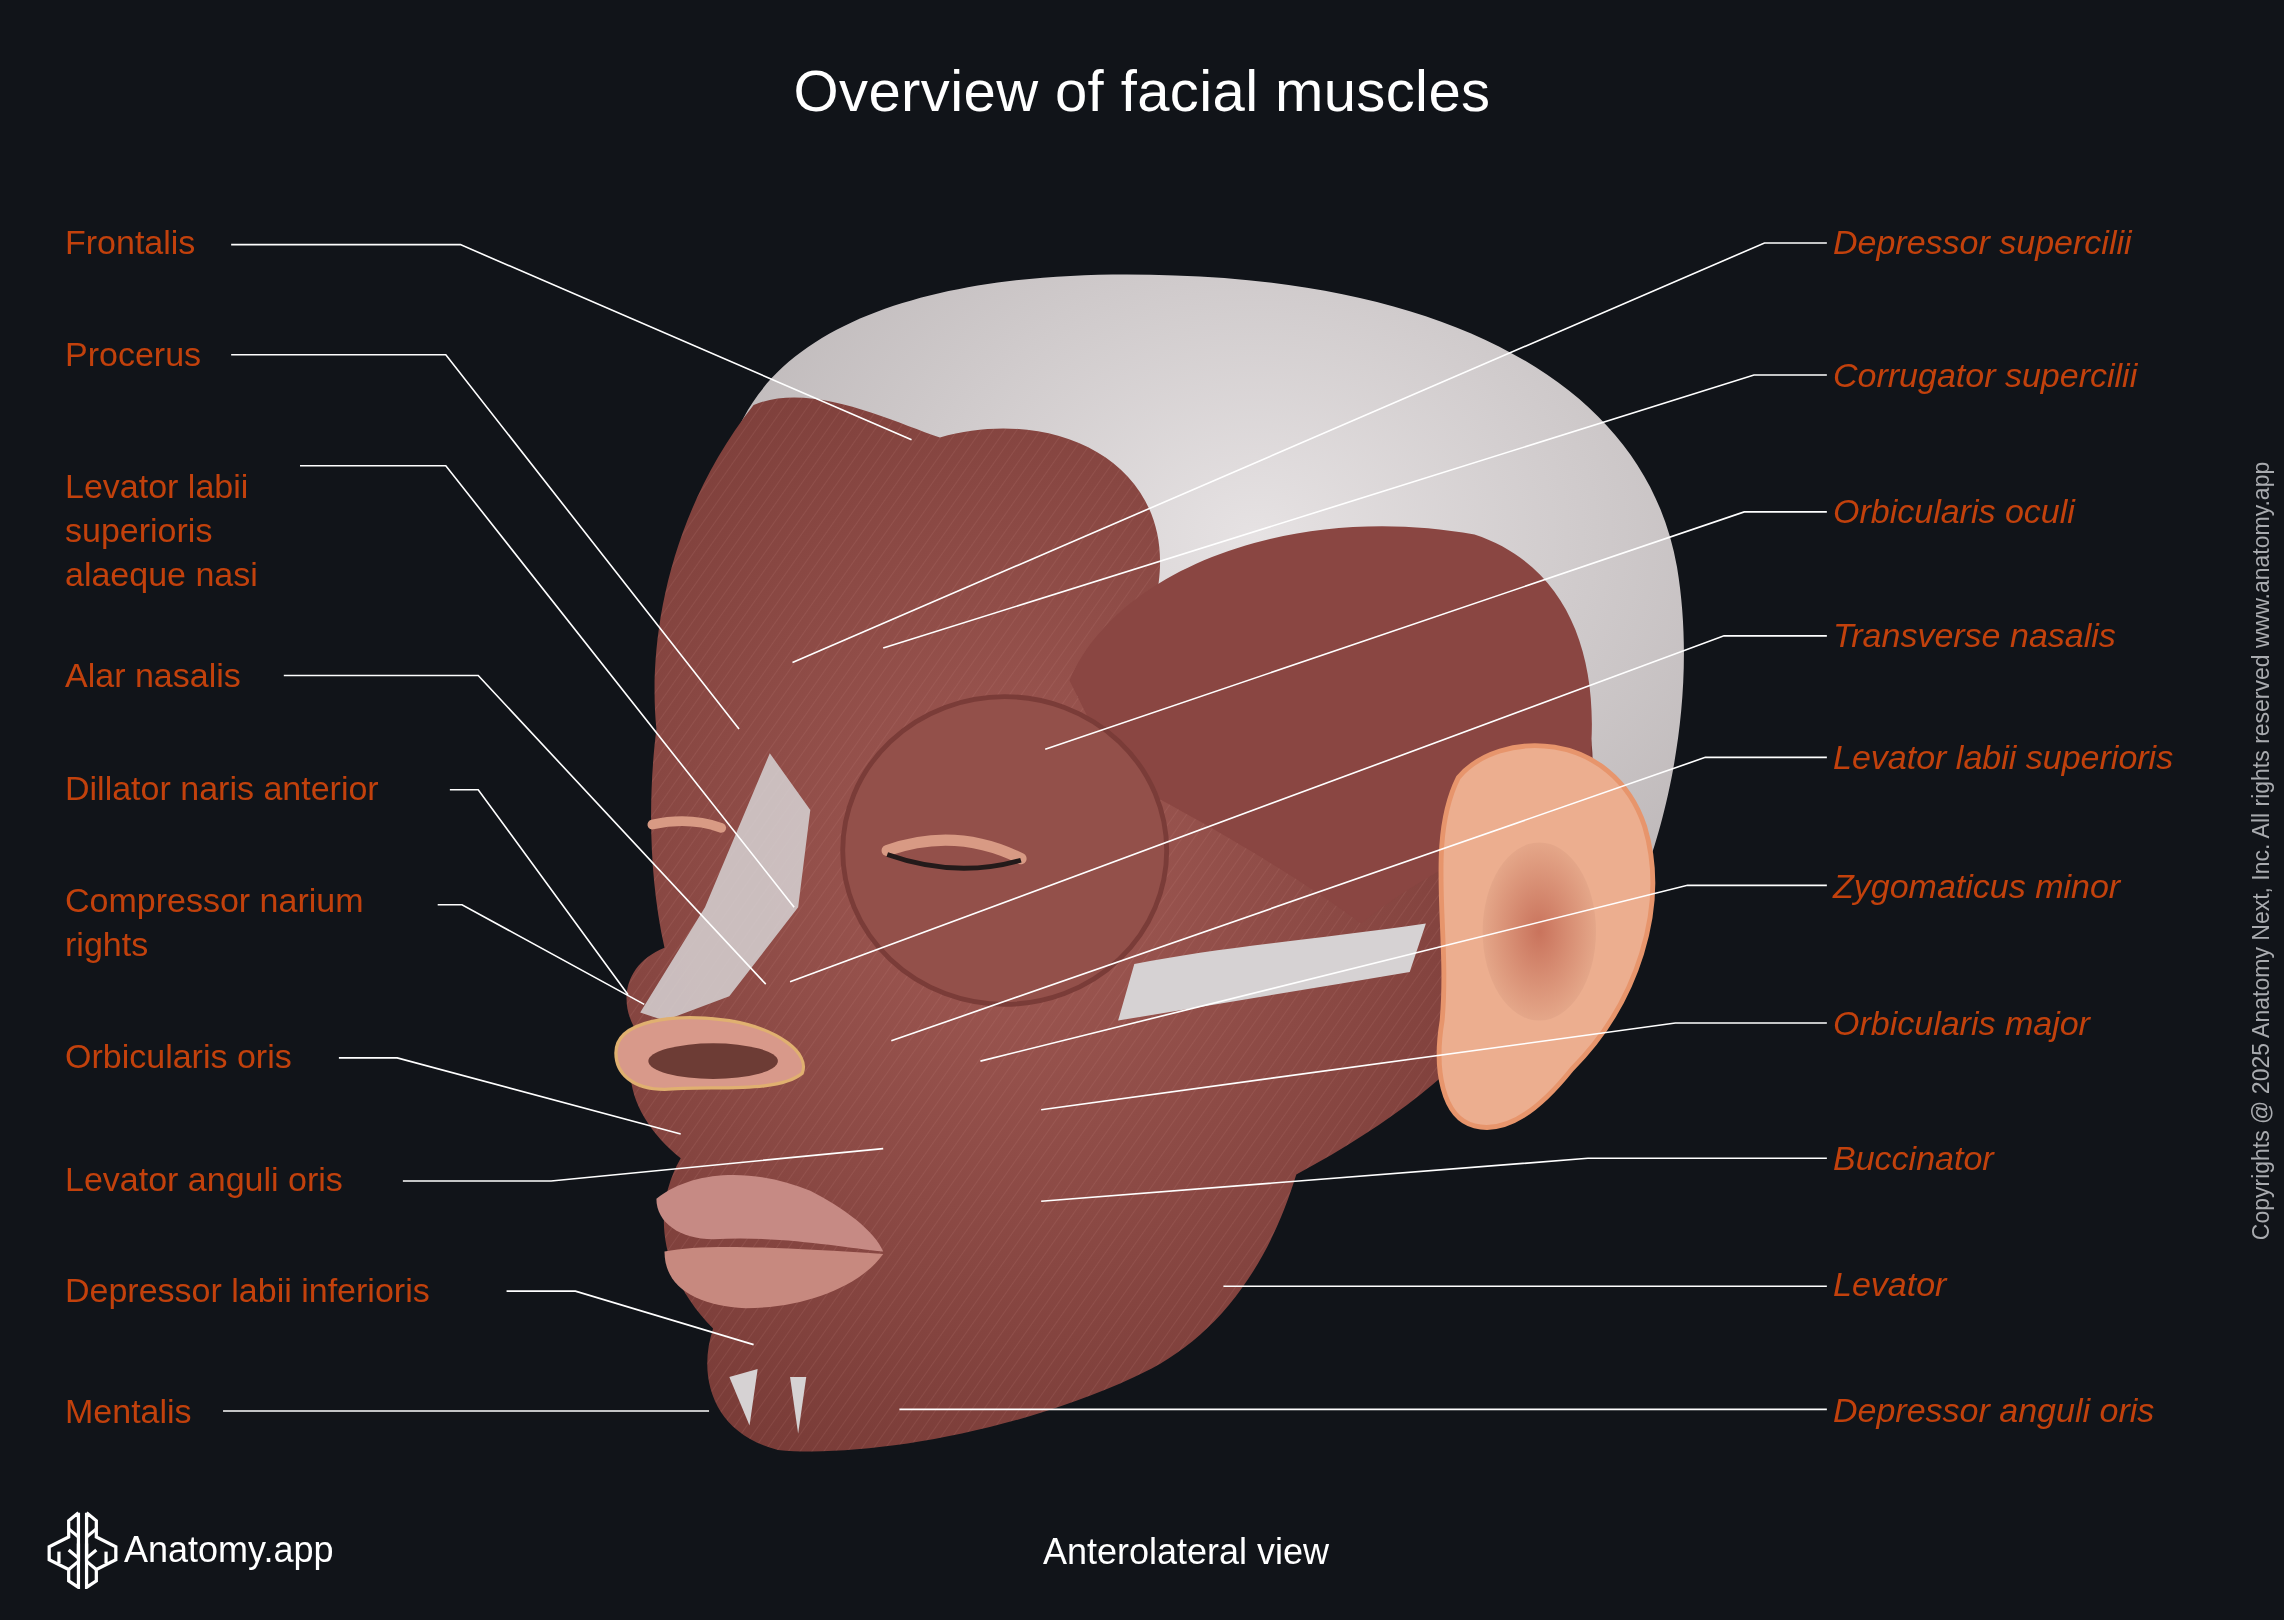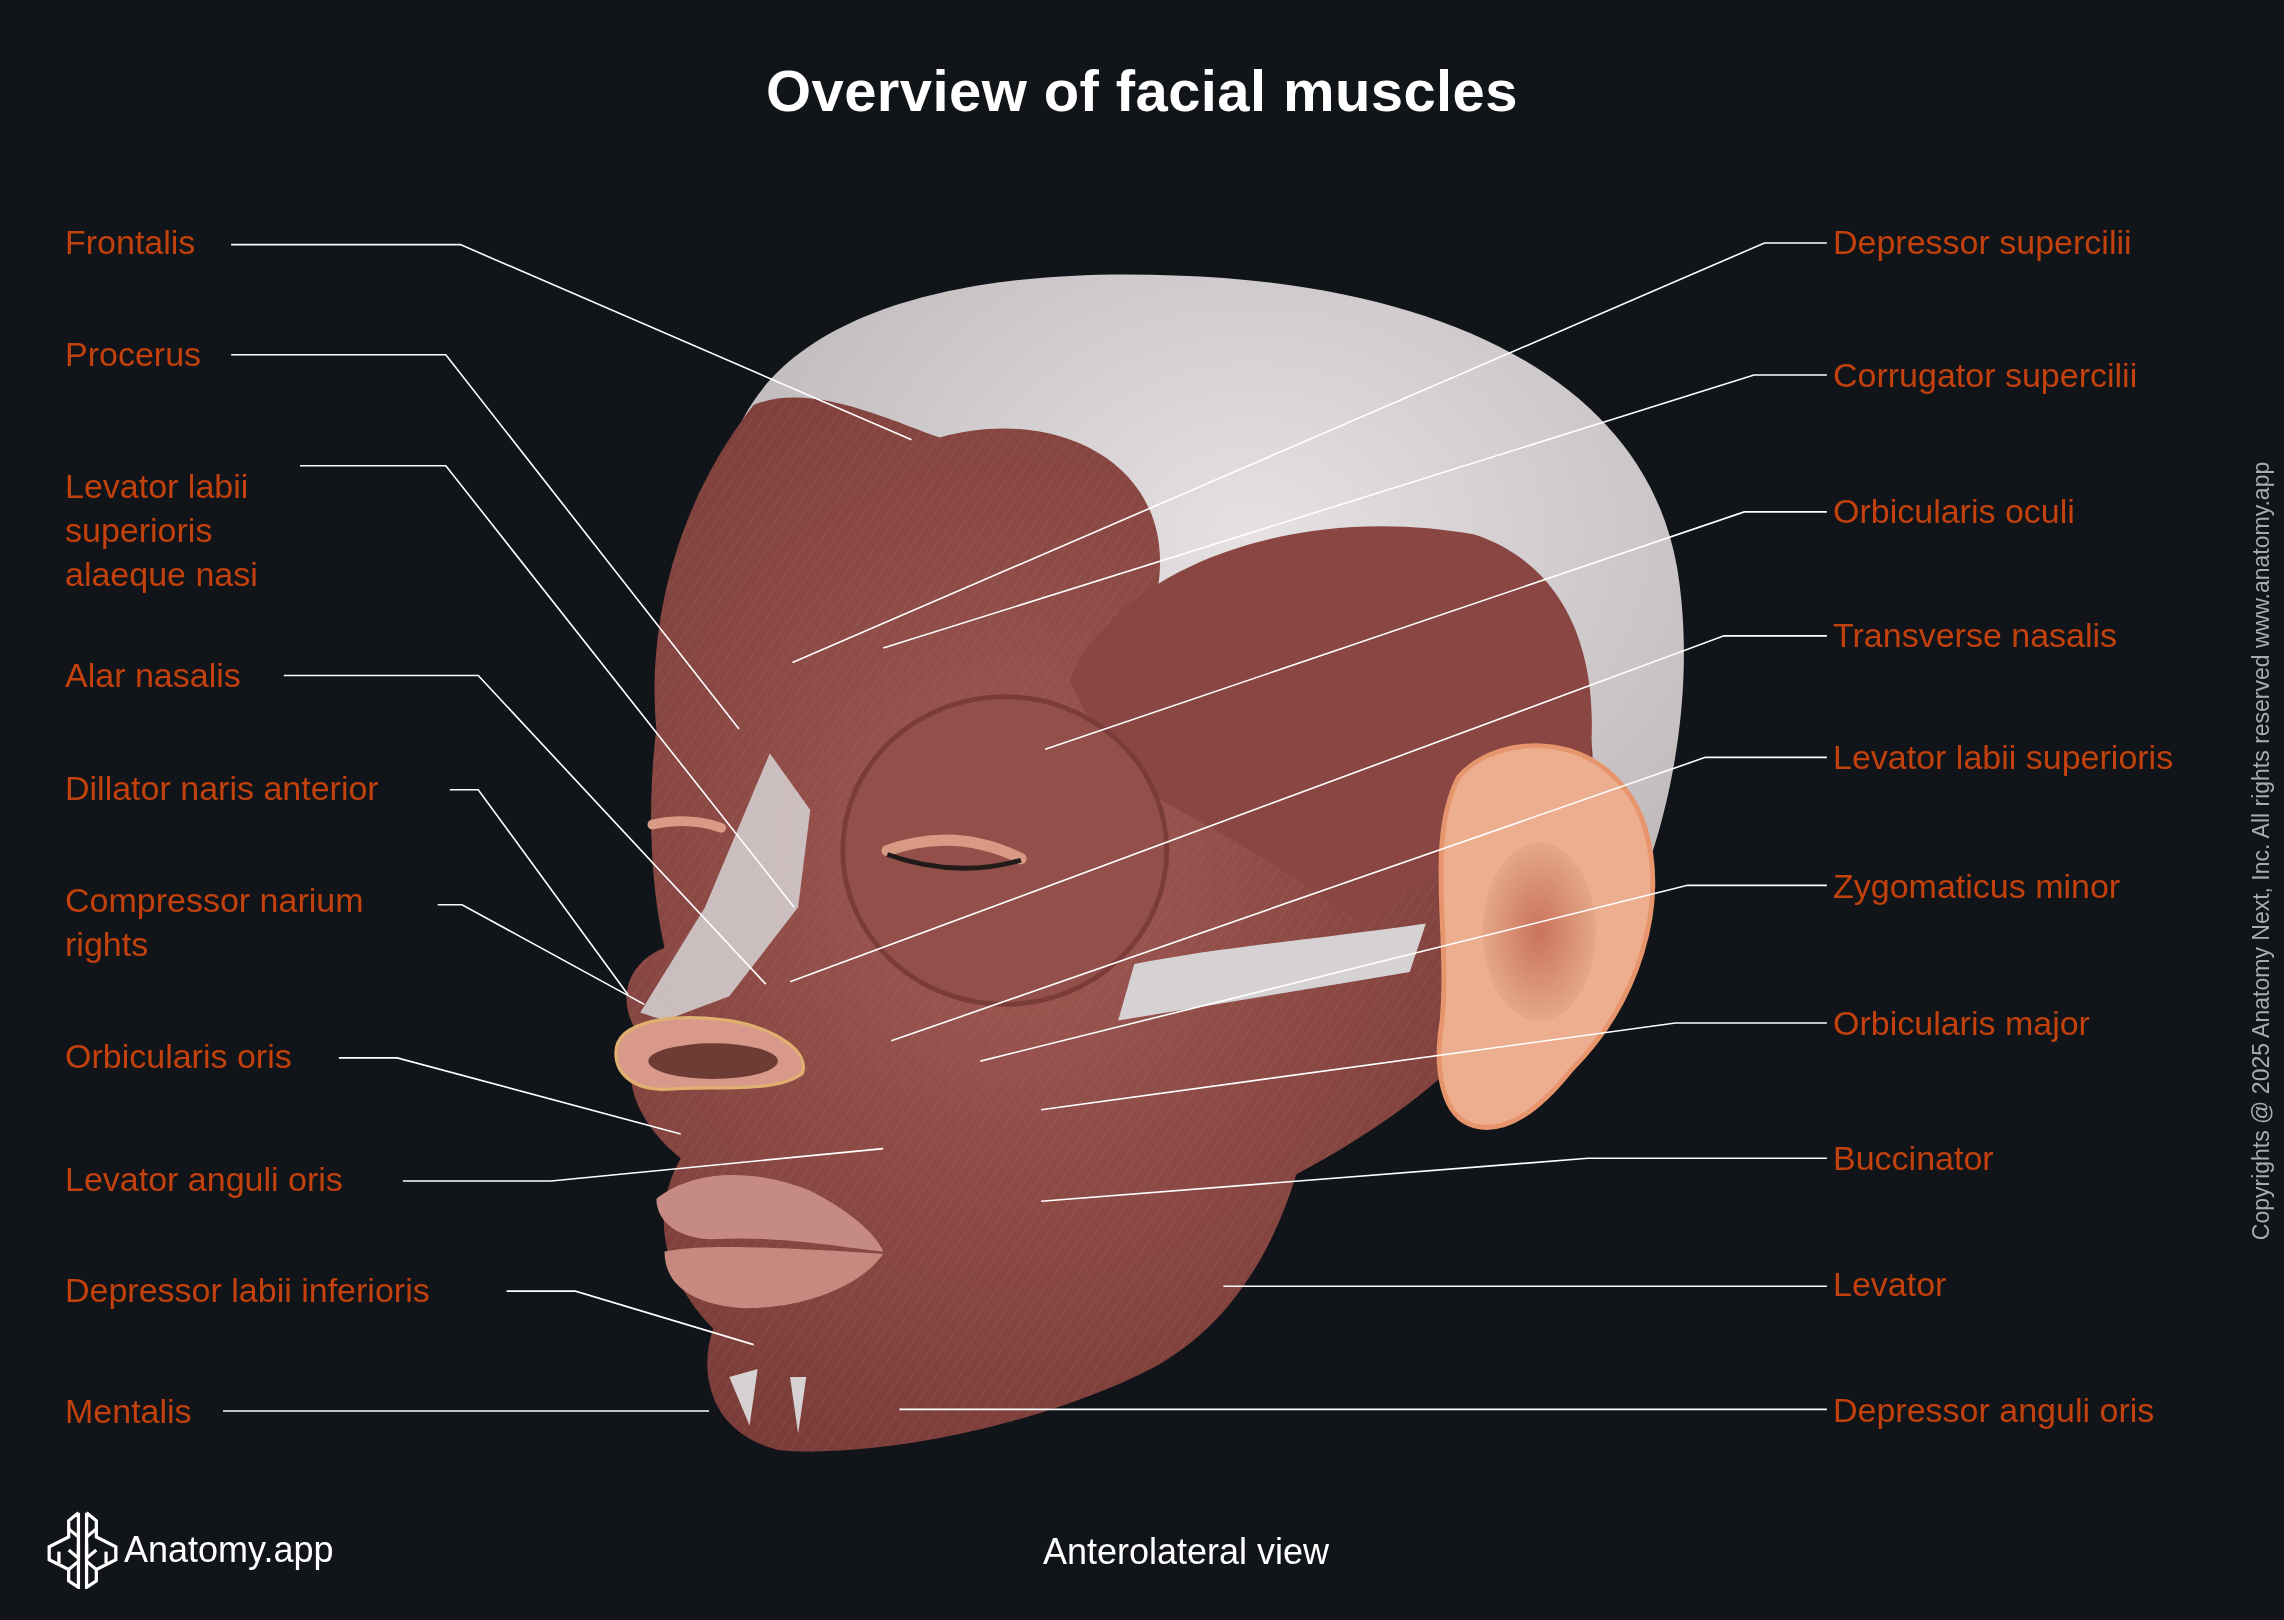--- a/index.html
+++ b/index.html
@@ -1,20 +1,20 @@
 <!DOCTYPE html>
 <html style="font-size:13px"><head>
 <meta charset="utf-8">
 <style>
   html, body { margin:0; padding:0; }
   body { width:2284px; height:1620px; background:#111419; overflow:hidden; position:relative;
          font-family:"Liberation Sans", "DejaVu Sans", sans-serif; color:#ffffff; }
-  .title { position:absolute; left:0; width:2284px; top:57px; text-align:center; font-size:58px; font-weight:bold; letter-spacing:0.4px; }
+  .title { position:absolute; left:0; width:2284px; top:57px; text-align:center; font-size:58px; font-weight:normal; letter-spacing:0.4px; }
   .lbl { position:absolute; font-size:34px; line-height:44px; white-space:nowrap; color:#c2410c; }
-  .lbl.right { left:1833px; }
+  .lbl.right { left:1833px;font-style:italic; }
   .lbl.left { left:65px; }
   svg.art { position:absolute; left:0; top:0; }
   .footer-view { position:absolute; top:1531px; left:0; width:2284px; text-align:center; font-size:36px;padding-left:44px; }
   .brand { position:absolute; left:41px; top:1511px; display:flex; align-items:center; }
   .brand-name { font-size:36px; }
   .copyright { position:absolute; left:2261px; top:851px; transform:translate(-50%,-50%) rotate(-90deg); font-size:23px; color:#a9abaf; white-space:nowrap; }
 </style>
 </head>
 <body>
 

